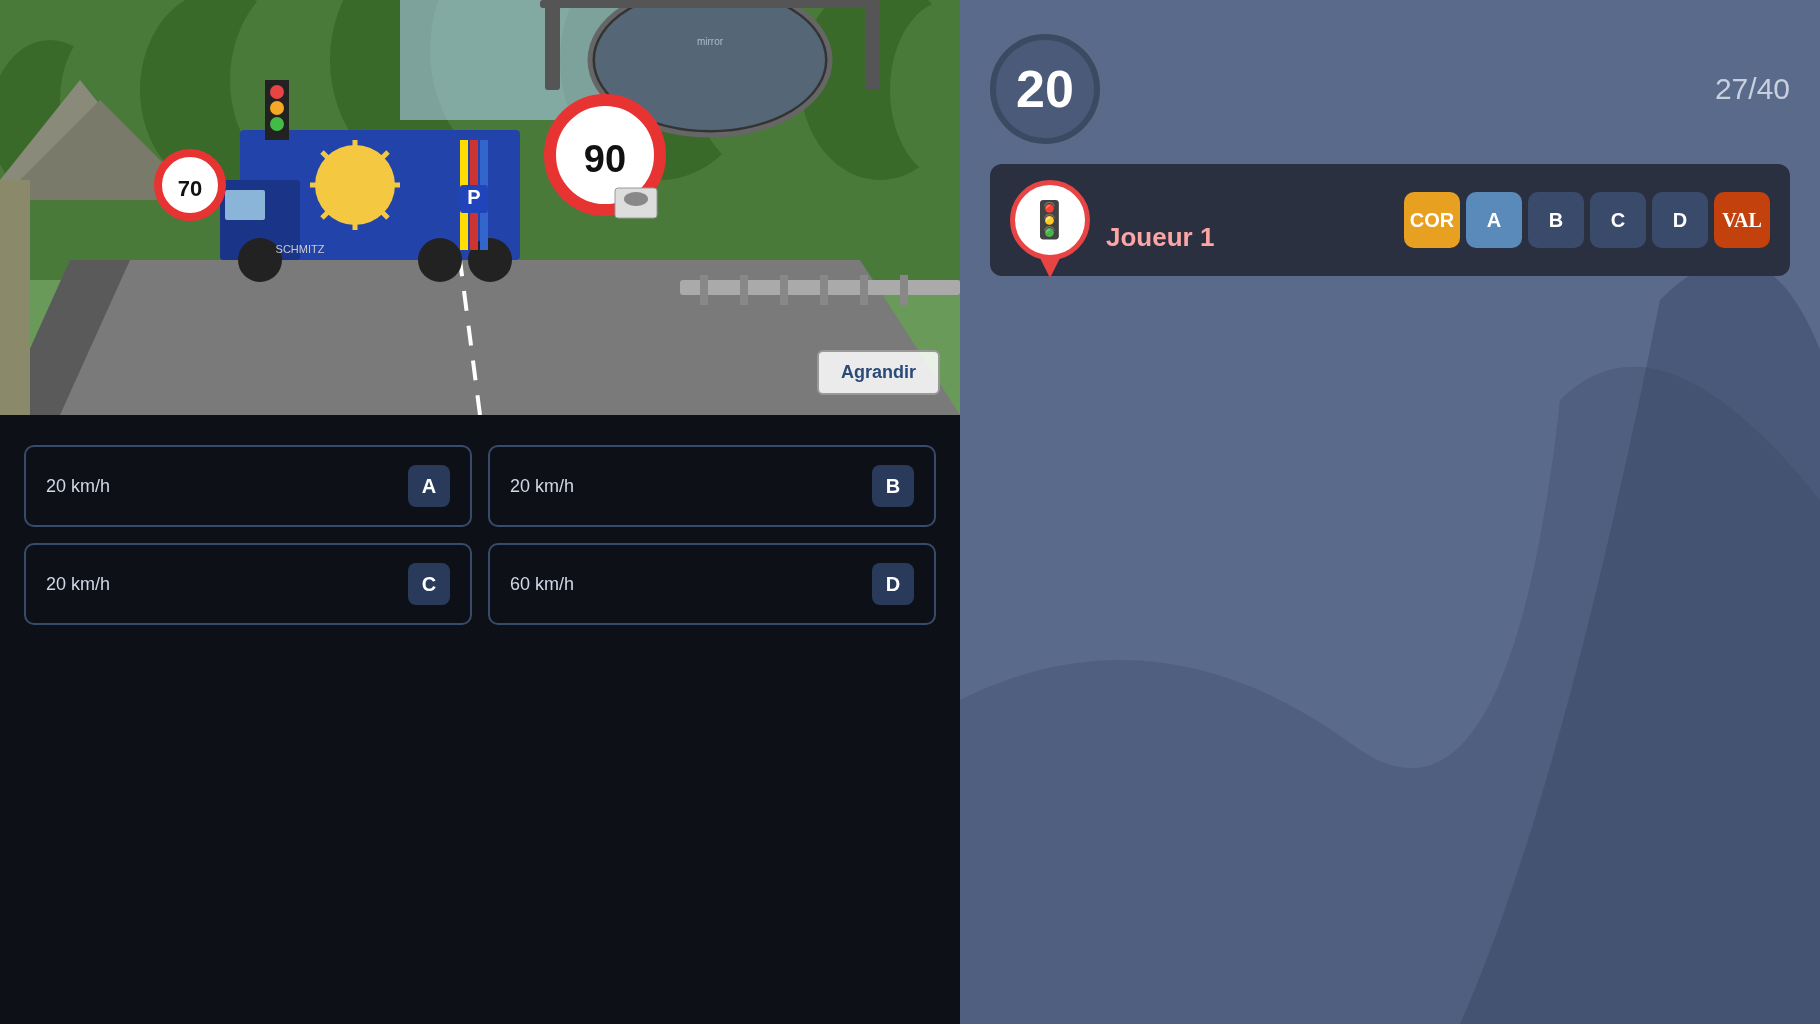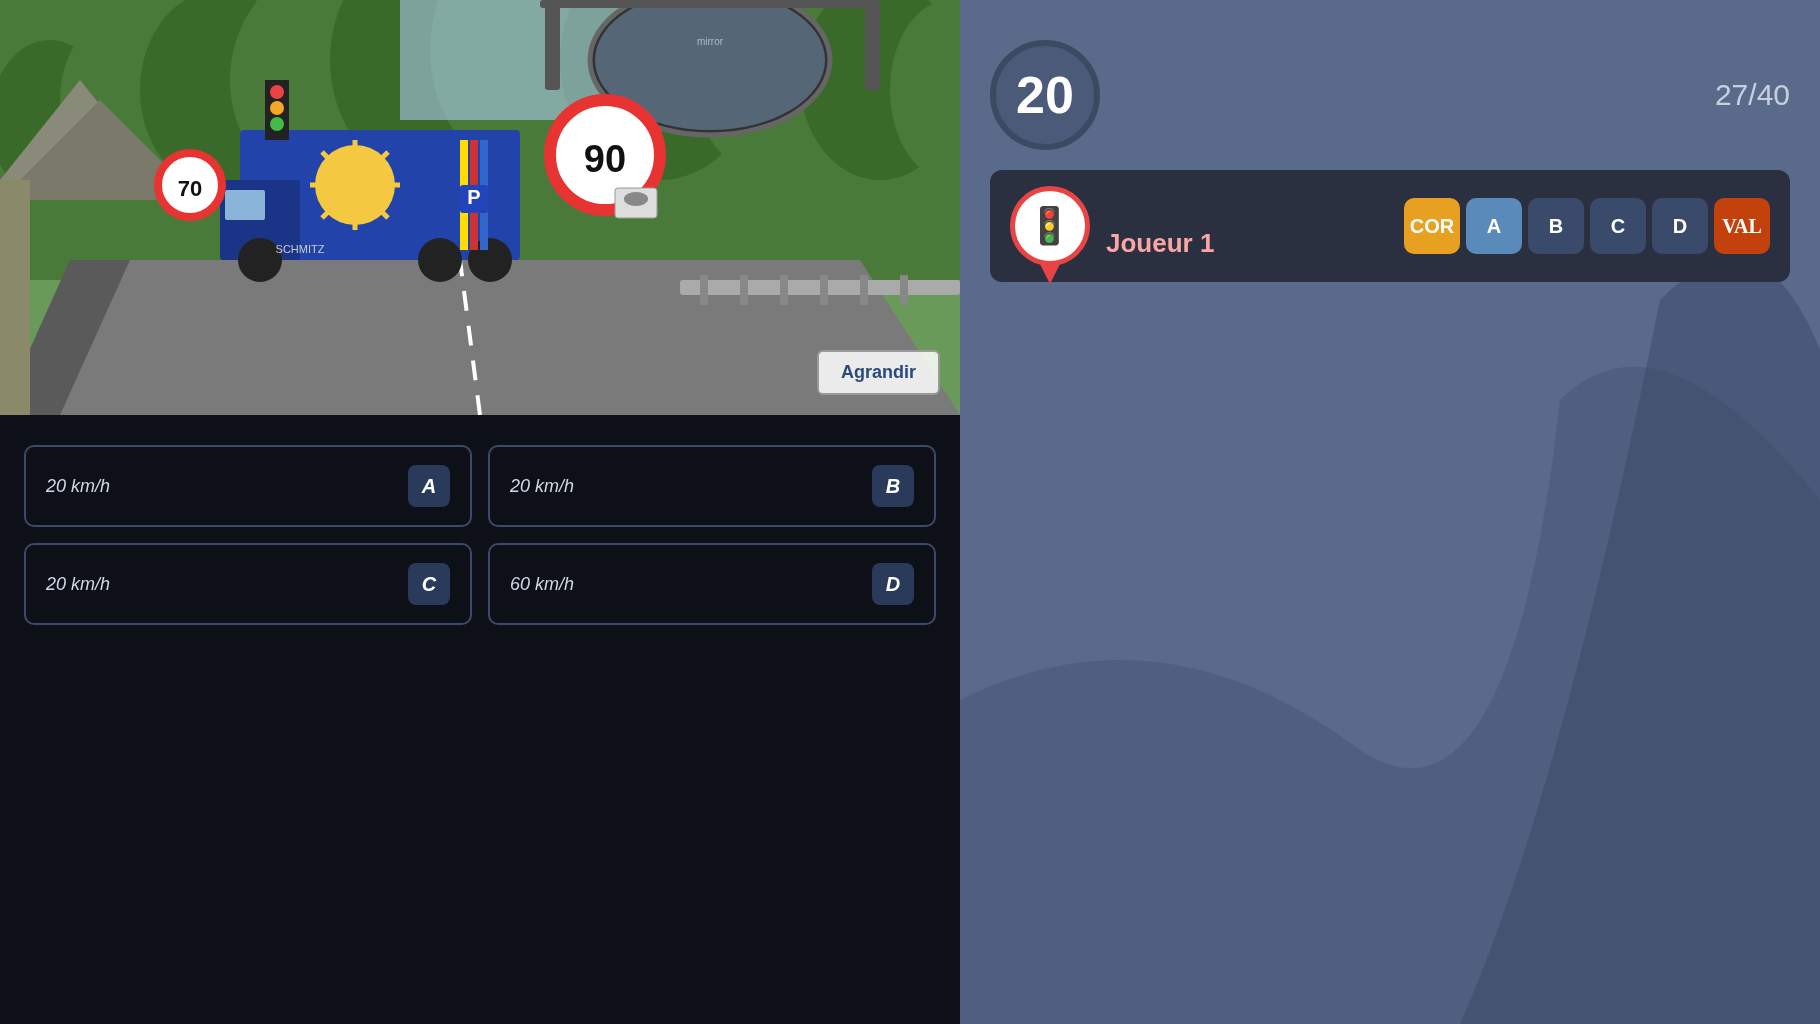--- a/index.html
+++ b/index.html
@@ -68,21 +68,20 @@
       display: flex;
       align-items: center;
       justify-content: space-between;
       background: #0d1117;
       border: 2px solid #3a4a6a;
       border-radius: 10px;
       padding: 18px 20px;
       cursor: pointer;
       color: #ffffff;
       font-size: 18px;
-      font-style: italic;
     }
 
     .answer-text {
       font-size: 18px;
       color: #d0d8e8;
     }
 
     .answer-letter {
       width: 42px;
       height: 42px;
@@ -99,21 +98,21 @@
 
     
     .right-panel {
       width: 880px;
       height: 1024px;
       background: #5a6a8a;
       position: relative;
       display: flex;
       flex-direction: column;
       align-items: flex-start;
-      padding-top: 20px;
+      padding-top: 14px;
     }
 
     .wave-bg {
       position: absolute;
       bottom: 0;
       right: 0;
       width: 100%;
       height: 100%;
       z-index: 0;
     }

